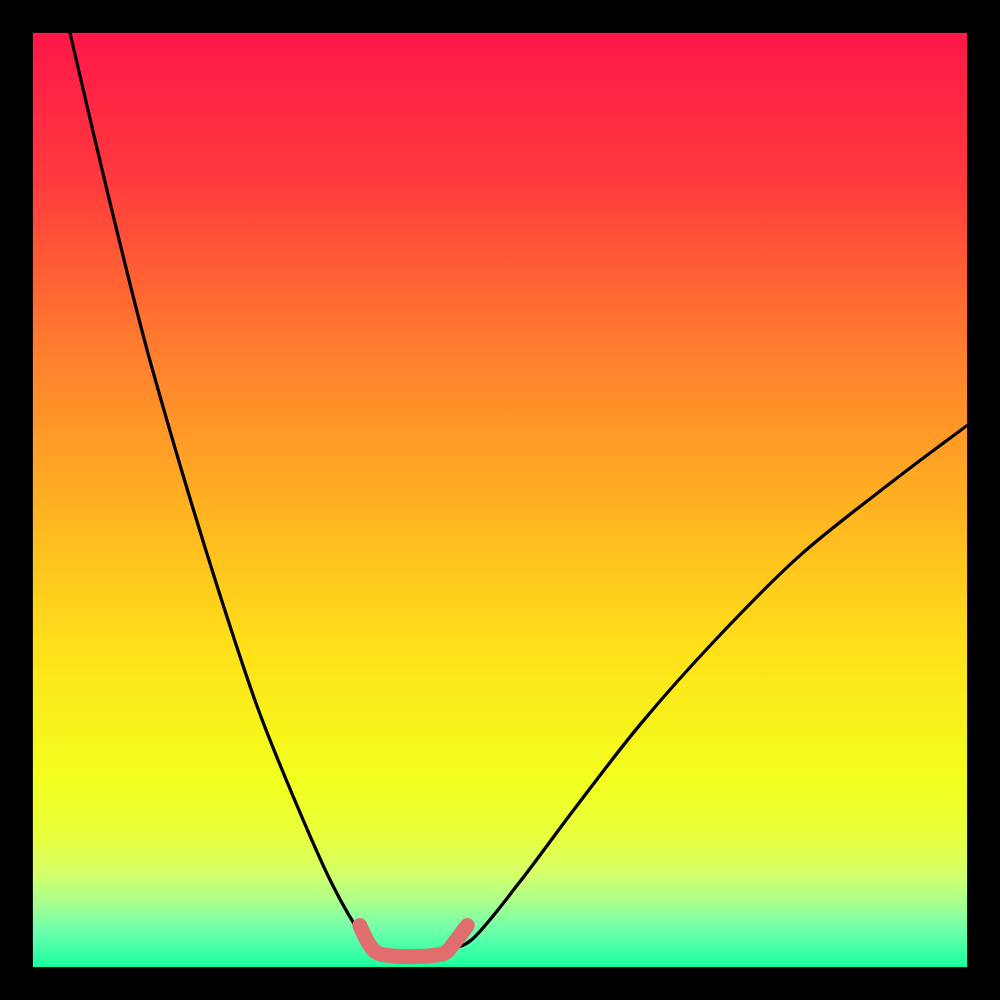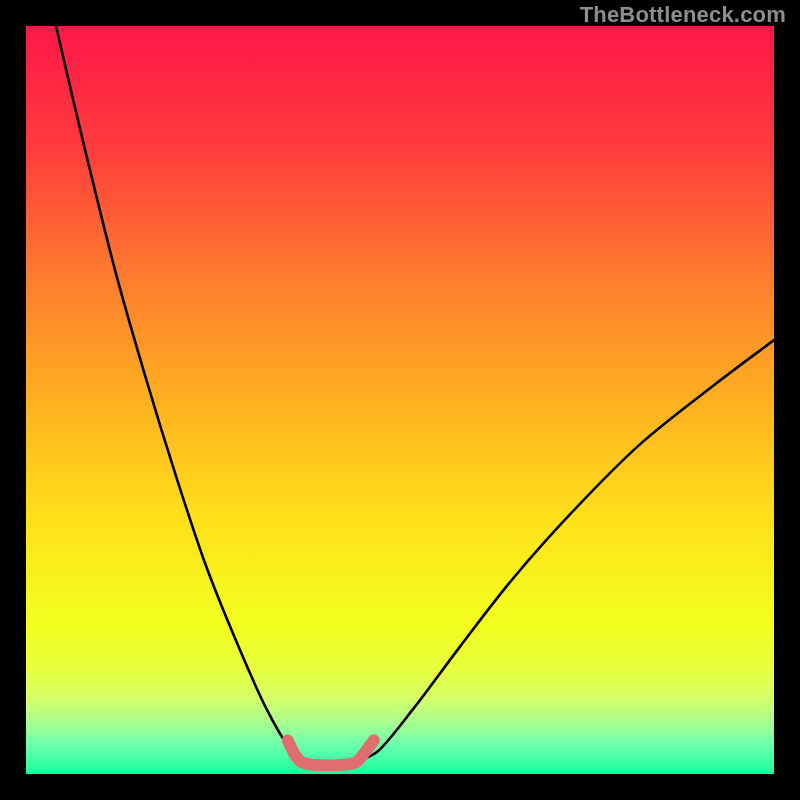--- a/index.html
+++ b/index.html
@@ -73,14 +73,13 @@
           </linearGradient>
       </defs>
       <rect x="0" y="0" width="100" height="100" fill="url(#bg-grad)"></rect>
     </svg>
     <svg class="curves" viewBox="0 0 100 100" preserveAspectRatio="none">
       <path id="path-left" fill="none" stroke-linecap="round" stroke-linejoin="round" d="M 4 0 C 4.666666666666667 2.8333333333333335 6.666666666666667 11.5 8 17 C 9.333333333333334 22.5 10.666666666666666 28 12 33 C 13.333333333333334 38 14.666666666666666 42.5 16 47 C 17.333333333333332 51.5 18.666666666666668 55.833333333333336 20 60 C 21.333333333333332 64.16666666666667 22.666666666666668 68.33333333333333 24 72 C 25.333333333333332 75.66666666666667 26.666666666666668 78.83333333333333 28 82 C 29.333333333333332 85.16666666666667 30.75 88.5 32 91 C 33.25 93.5 34.666666666666664 95.83333333333333 35.5 97 C 36.333333333333336 98.16666666666667 36.75 97.83333333333333 37 98" stroke="#000000" stroke-width="0.35"></path>
       <path id="path-right" fill="none" stroke-linecap="round" stroke-linejoin="round" d="M 44 98 C 44.5 97.83333333333333 45.666666666666664 98.16666666666667 47 97 C 48.333333333333336 95.83333333333333 50.166666666666664 93.33333333333333 52 91 C 53.833333333333336 88.66666666666667 55.833333333333336 85.83333333333333 58 83 C 60.166666666666664 80.16666666666667 62.5 77 65 74 C 67.5 71 70.16666666666667 68 73 65 C 75.83333333333333 62 78.83333333333333 58.833333333333336 82 56 C 85.16666666666667 53.166666666666664 89 50.333333333333336 92 48 C 95 45.666666666666664 98.66666666666667 43 100 42" stroke="#000000" stroke-width="0.35"></path>
       <path id="path-valley" fill="none" stroke-linecap="round" stroke-linejoin="round" d="M 35 95.5 C 35.166666666666664 95.83333333333333 35.666666666666664 97 36 97.5 C 36.333333333333336 98 36.5 98.28333333333333 37 98.5 C 37.5 98.71666666666667 38.166666666666664 98.75 39 98.8 C 39.833333333333336 98.85 41.166666666666664 98.85 42 98.8 C 42.833333333333336 98.75 43.5 98.71666666666667 44 98.5 C 44.5 98.28333333333333 44.583333333333336 98 45 97.5 C 45.416666666666664 97 46.25 95.83333333333333 46.5 95.5" stroke="#e16e6e" stroke-width="1.6"></path>
     </svg>
   </div>
-  <div class="watermark">TheBottleneck.com</div>
 </div>
 
 </body></html>

